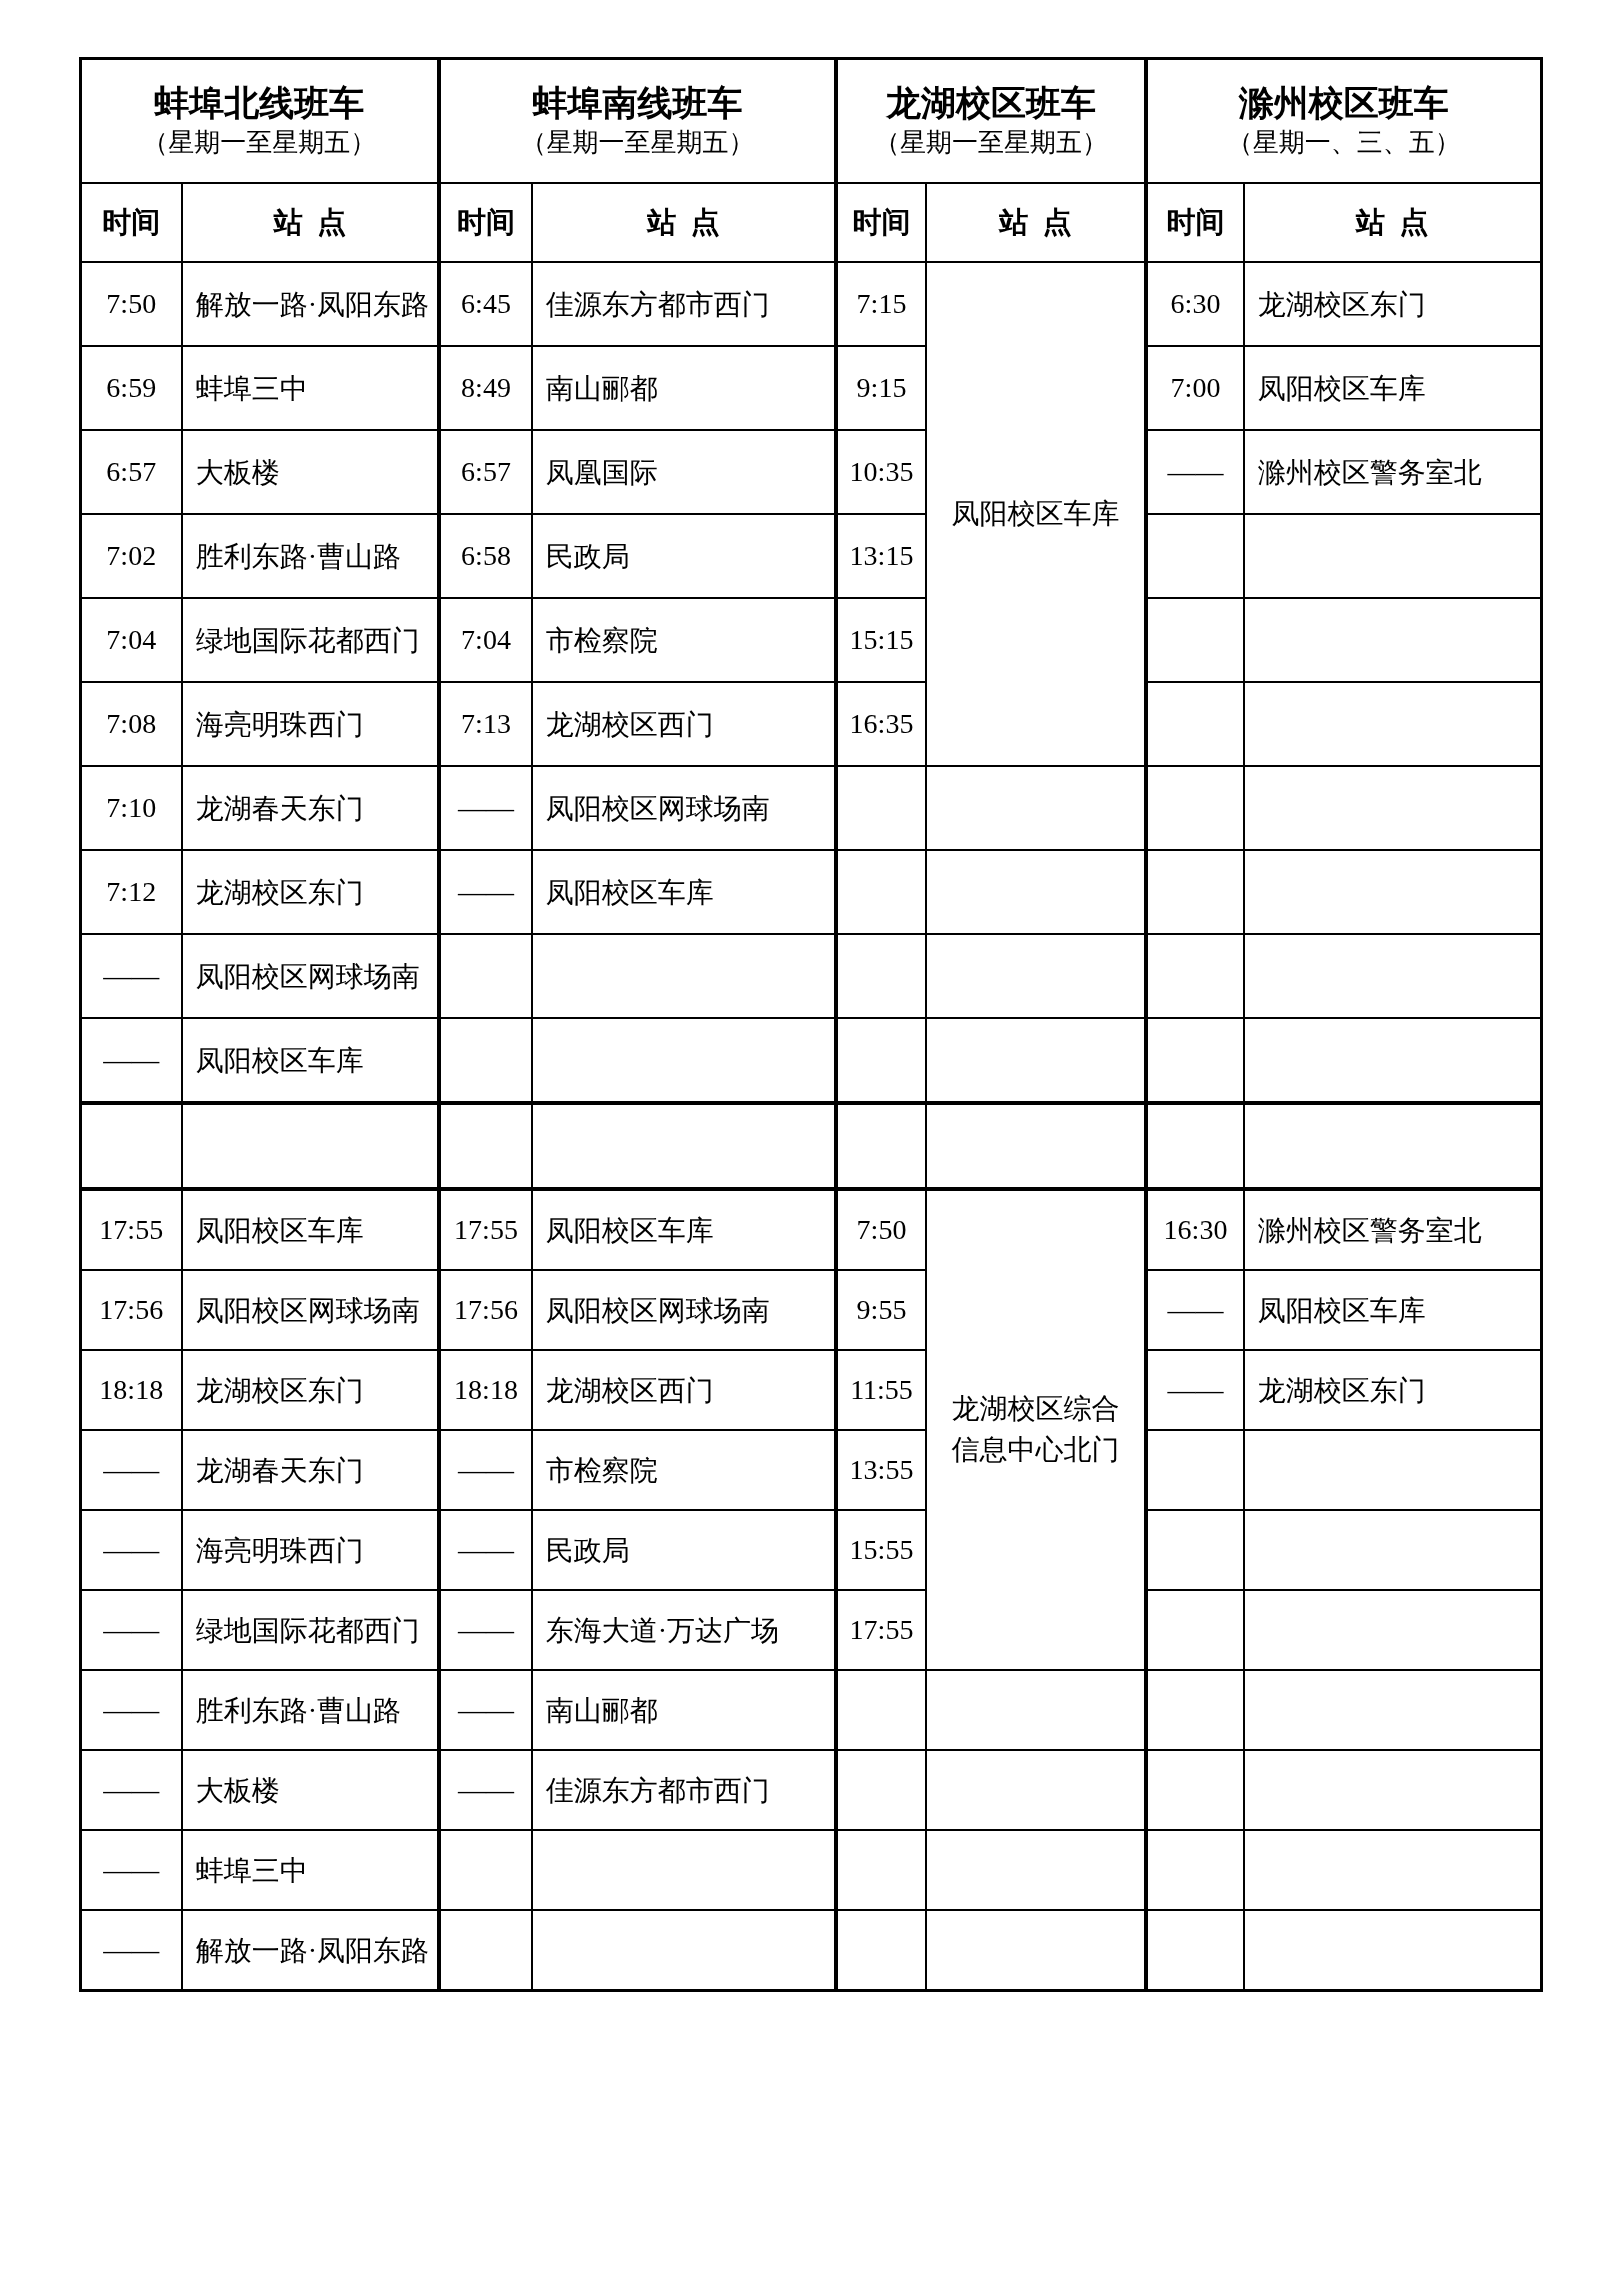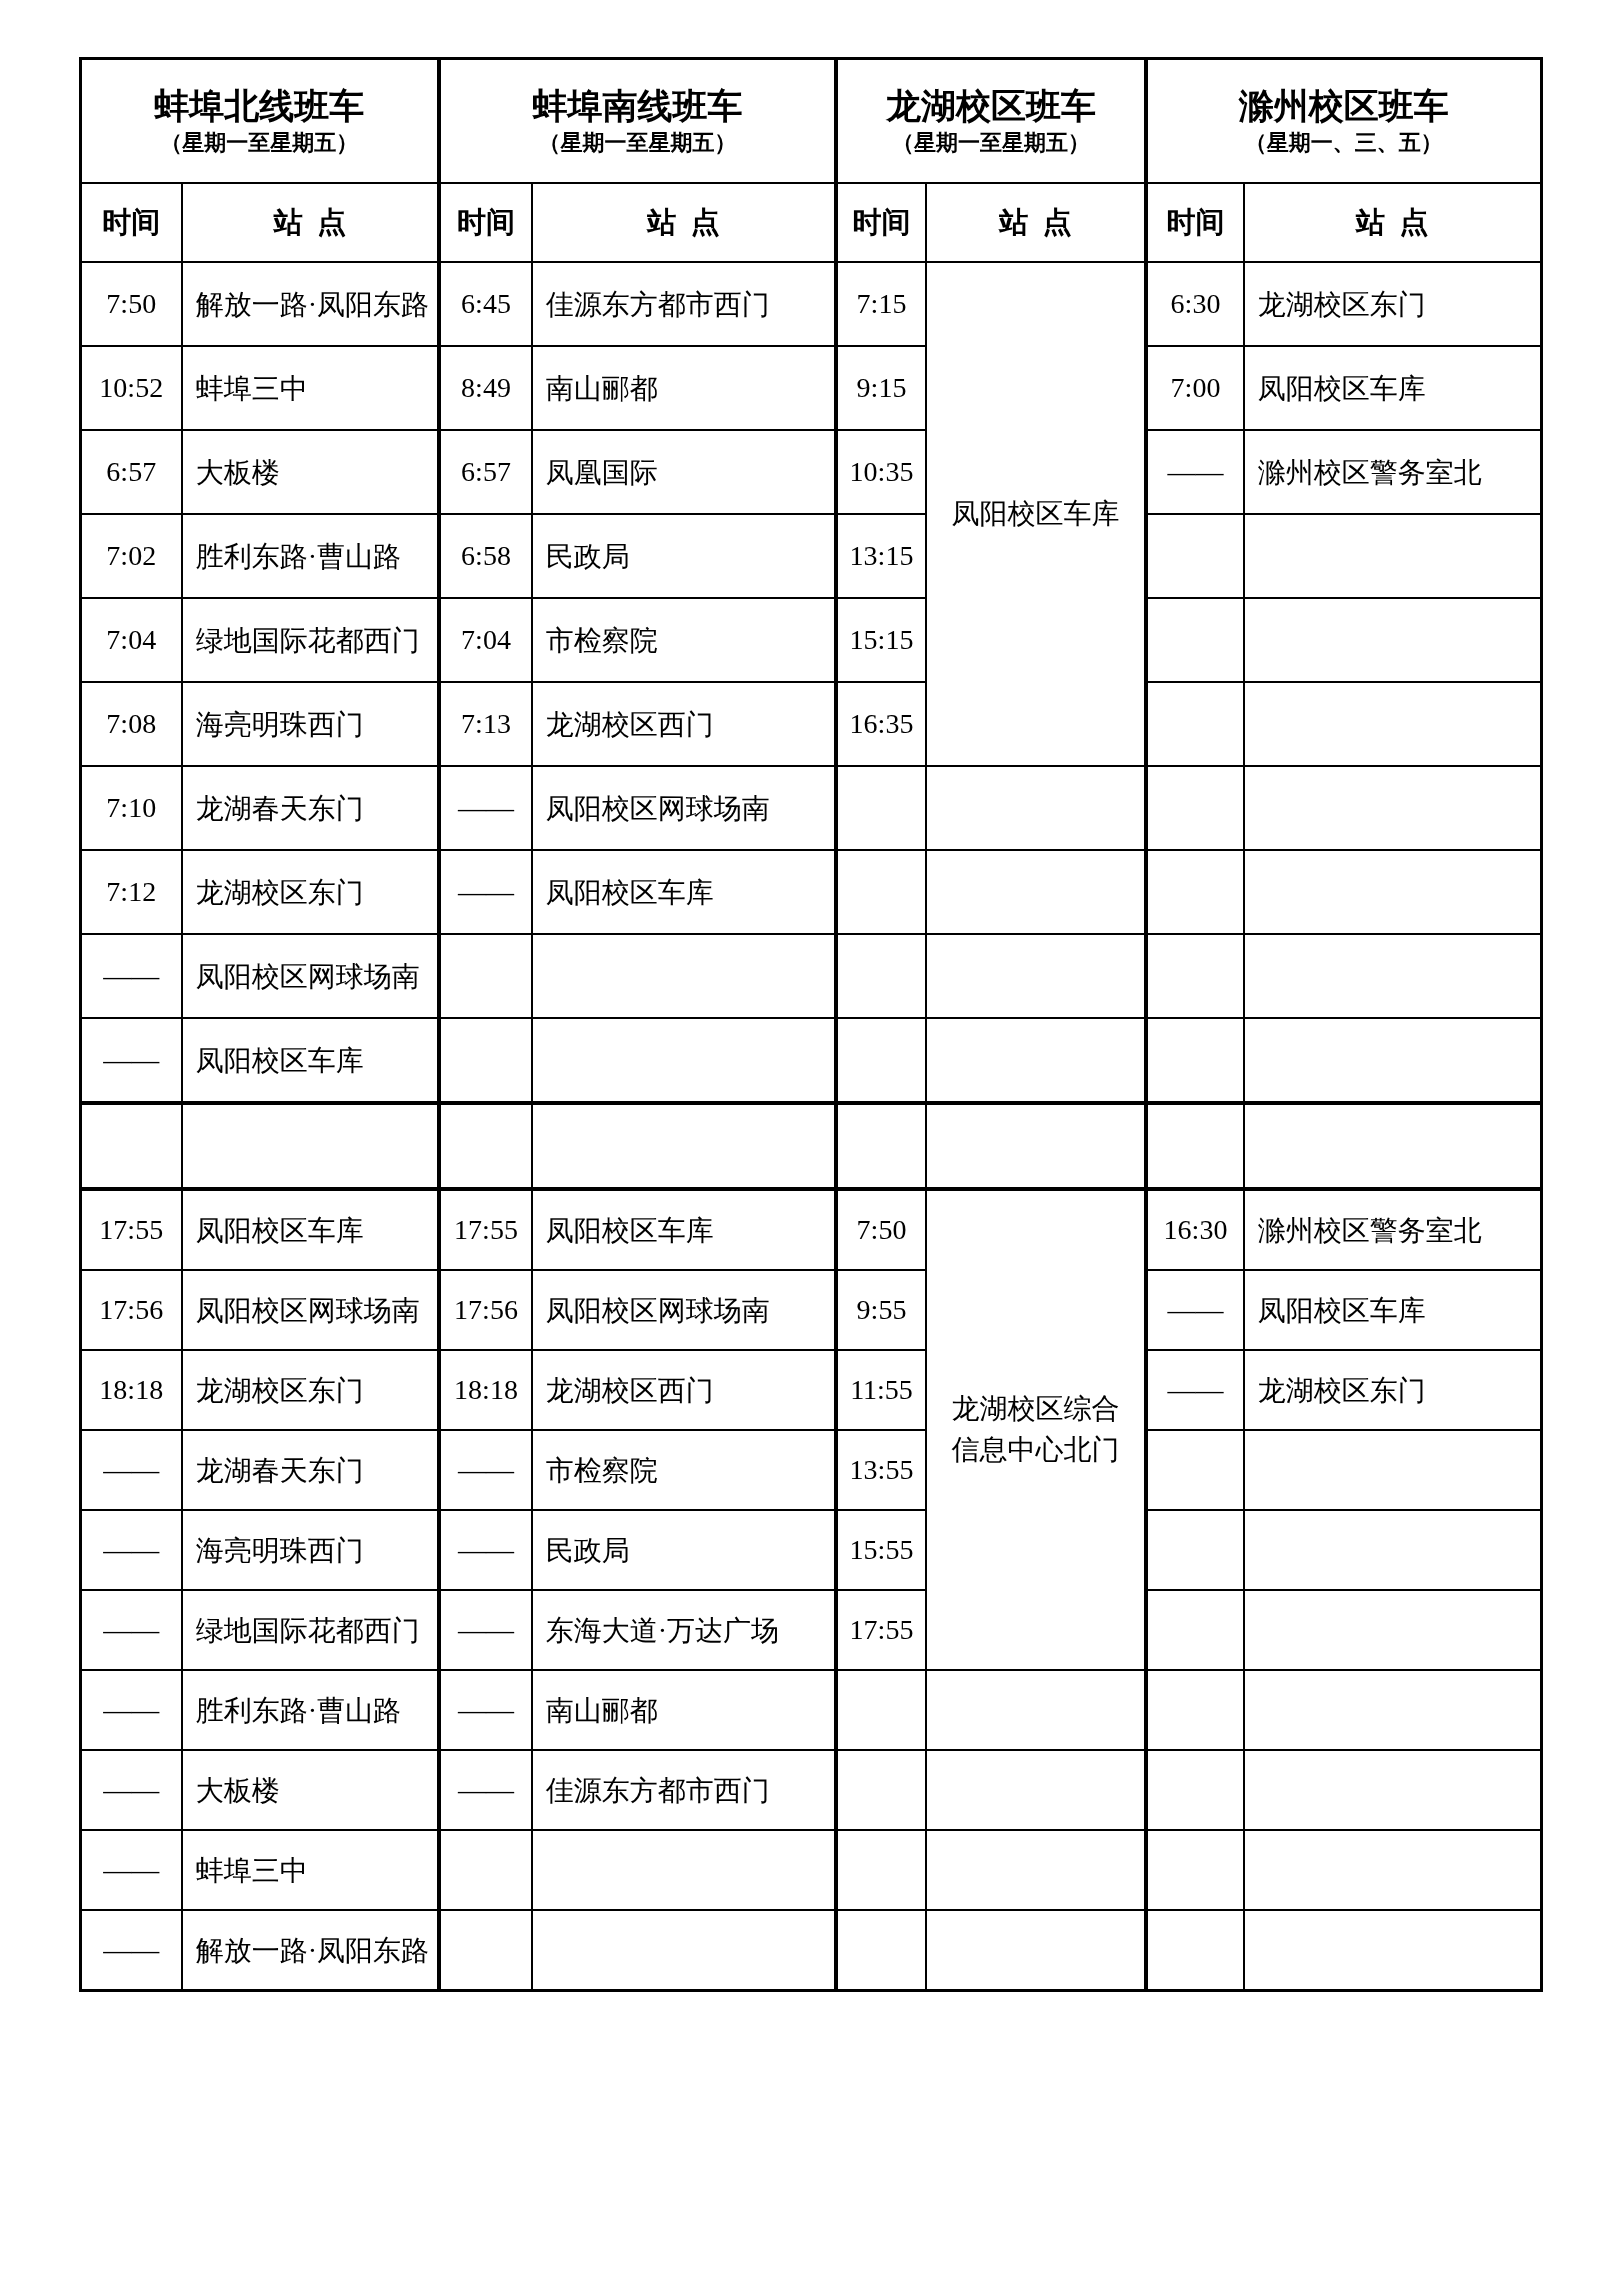--- a/index.html
+++ b/index.html
@@ -22,21 +22,21 @@
   .schedule th,.schedule td{
     border:2.9px solid #000;
     overflow:hidden;
     vertical-align:middle;
   }
   
   .schedule .gs{border-left-width:4.9px;}
   
   tr.group-row th{height:120px;font-weight:normal;}
   .g-name{font-size:35px;font-weight:bold;line-height:1.25;}
-  .g-note{font-size:22px;font-weight:bold;line-height:1.3;}
+  .g-note{font-size:26px;font-weight:normal;line-height:1.3;}
   tr.sub-row th{height:75px;text-align:center;font-size:29px;font-weight:bold;white-space:pre;border-radius:15px;}
   
   tr.row-morning td{height:80px;}
   tr.row-separator td{height:80px;border-top-width:4.9px;border-bottom-width:4.9px;}
   tr.row-afternoon td{height:76px;}
   td.time{text-align:center;font-size:28px;}
   td.station{text-align:left;font-size:28px;padding:0 7.8px 0 12.7px;line-height:1.25;}
   td.station.merged{text-align:center;padding:0 13.7px;line-height:1.45;}
 </style>
 </head>
@@ -90,21 +90,21 @@
           <td class="time">7:50</td>
           <td class="station">解放一路·凤阳东路</td>
           <td class="time gs">6:45</td>
           <td class="station">佳源东方都市西门</td>
           <td class="time gs">7:15</td>
           <td class="station merged" rowspan="6">凤阳校区车库</td>
           <td class="time gs">6:30</td>
           <td class="station">龙湖校区东门</td>
         </tr>
         <tr class="row-morning">
-          <td class="time">10:52</td>
+          <td class="time">6:59</td>
           <td class="station">蚌埠三中</td>
           <td class="time gs">8:49</td>
           <td class="station">南山郦都</td>
           <td class="time gs">9:15</td>
           <td class="time gs">7:00</td>
           <td class="station">凤阳校区车库</td>
         </tr>
         <tr class="row-morning">
           <td class="time">6:57</td>
           <td class="station">大板楼</td>

